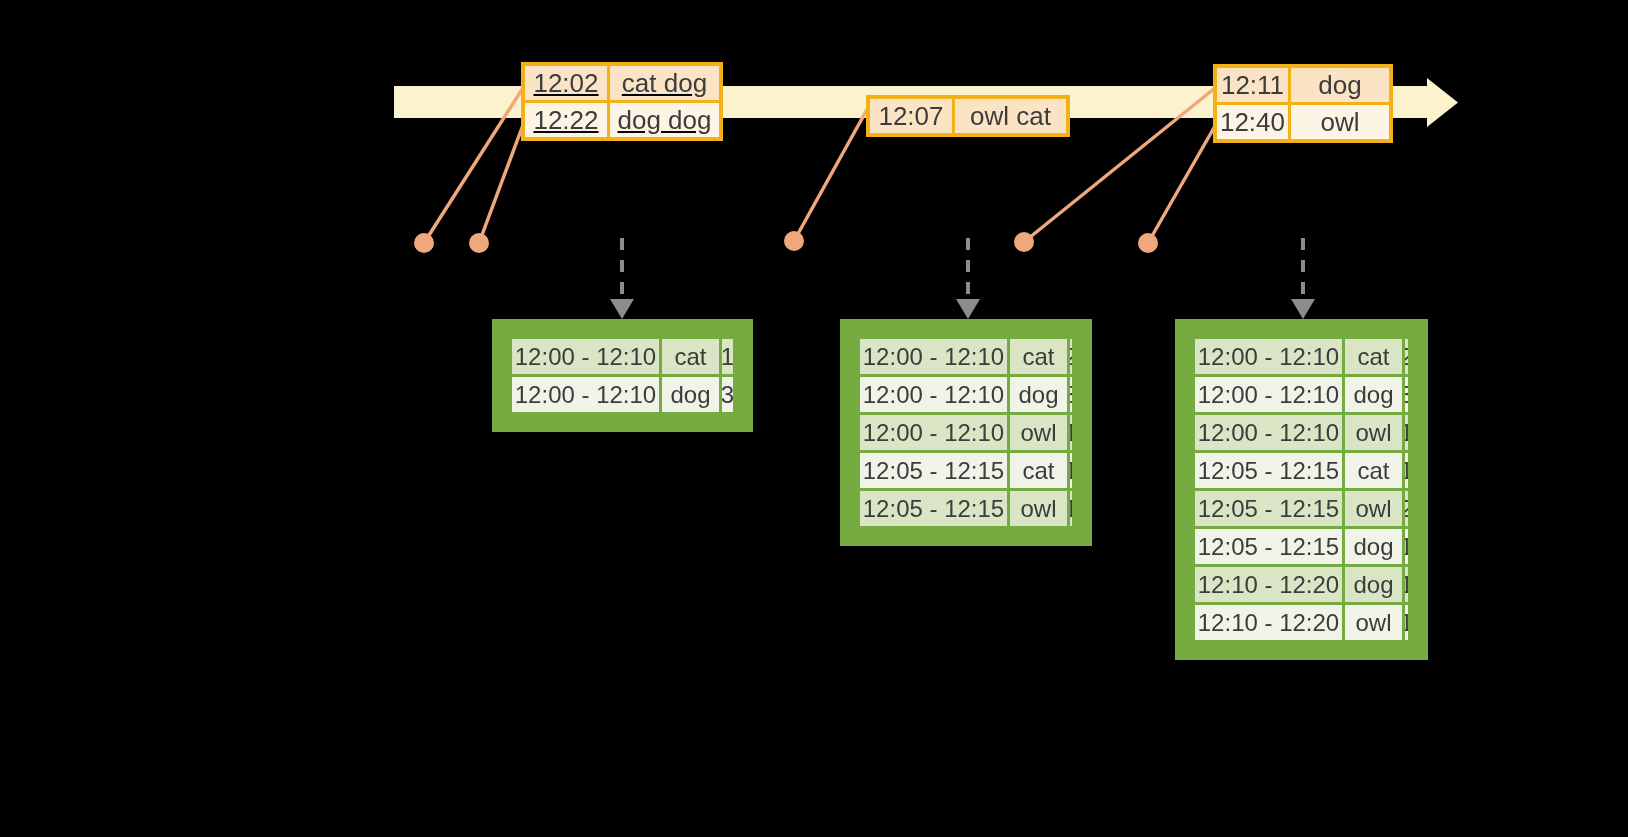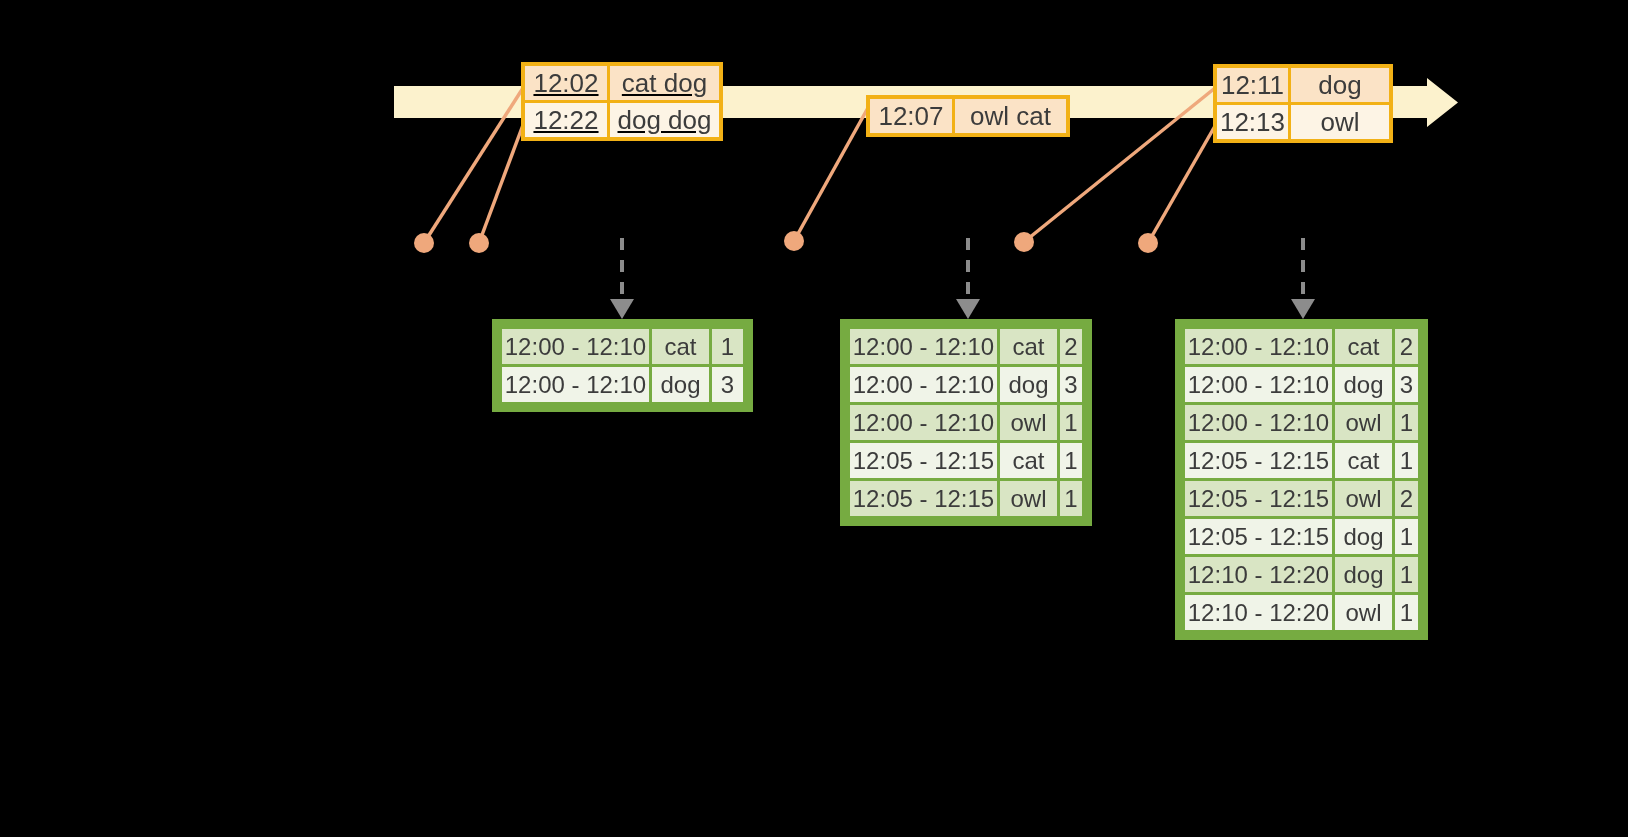--- a/index.html
+++ b/index.html
@@ -16,21 +16,21 @@
   .dot{fill:var(--marker);}
   .trig-line{stroke:var(--trigger-arrow);stroke-width:4;stroke-dasharray:12 10;fill:none;}
   .trig-head{fill:var(--trigger-arrow);}
 
   
   .dtable{
     position:absolute;z-index:2;box-sizing:border-box;
     display:flex;flex-direction:column;
   }
   .etable{background:var(--event-border);padding:4px;gap:3px;}
-  .gtable{background:var(--result-border);padding:10px;gap:3px;}
+  .gtable{background:var(--result-border);padding:20px;gap:3px;}
   .trow{display:grid;gap:3px;}
   .etable .trow{grid-template-columns:82px 1fr;height:34px;}
   .etable.narrow-time .trow{grid-template-columns:71px 1fr;}
   .gtable .trow{grid-template-columns:147px 57px 1fr;height:35px;}
   .tcell{
     display:flex;align-items:center;justify-content:center;
     color:var(--cell-text);overflow:hidden;white-space:nowrap;
   }
   .etable .tcell{font-size:26px;}
   .gtable .tcell{font-size:24px;}
@@ -91,21 +91,21 @@
         <div class="tcell words">owl cat</div>
       </div>
     </div>
 
   <div class="dtable etable narrow-time" style="left:1213px;top:64px;width:180px;">
       <div class="trow dark">
         <div class="tcell time">12:11</div>
         <div class="tcell words">dog</div>
       </div>
       <div class="trow light">
-        <div class="tcell time">12:13</div>
+        <div class="tcell time">12:40</div>
         <div class="tcell words">owl</div>
       </div>
     </div>
 
   <div class="dtable gtable" style="left:492px;top:319px;width:261px;">
       <div class="trow dark">
         <div class="tcell window">12:00 - 12:10</div>
         <div class="tcell word">cat</div>
         <div class="tcell count">1</div>
       </div>

